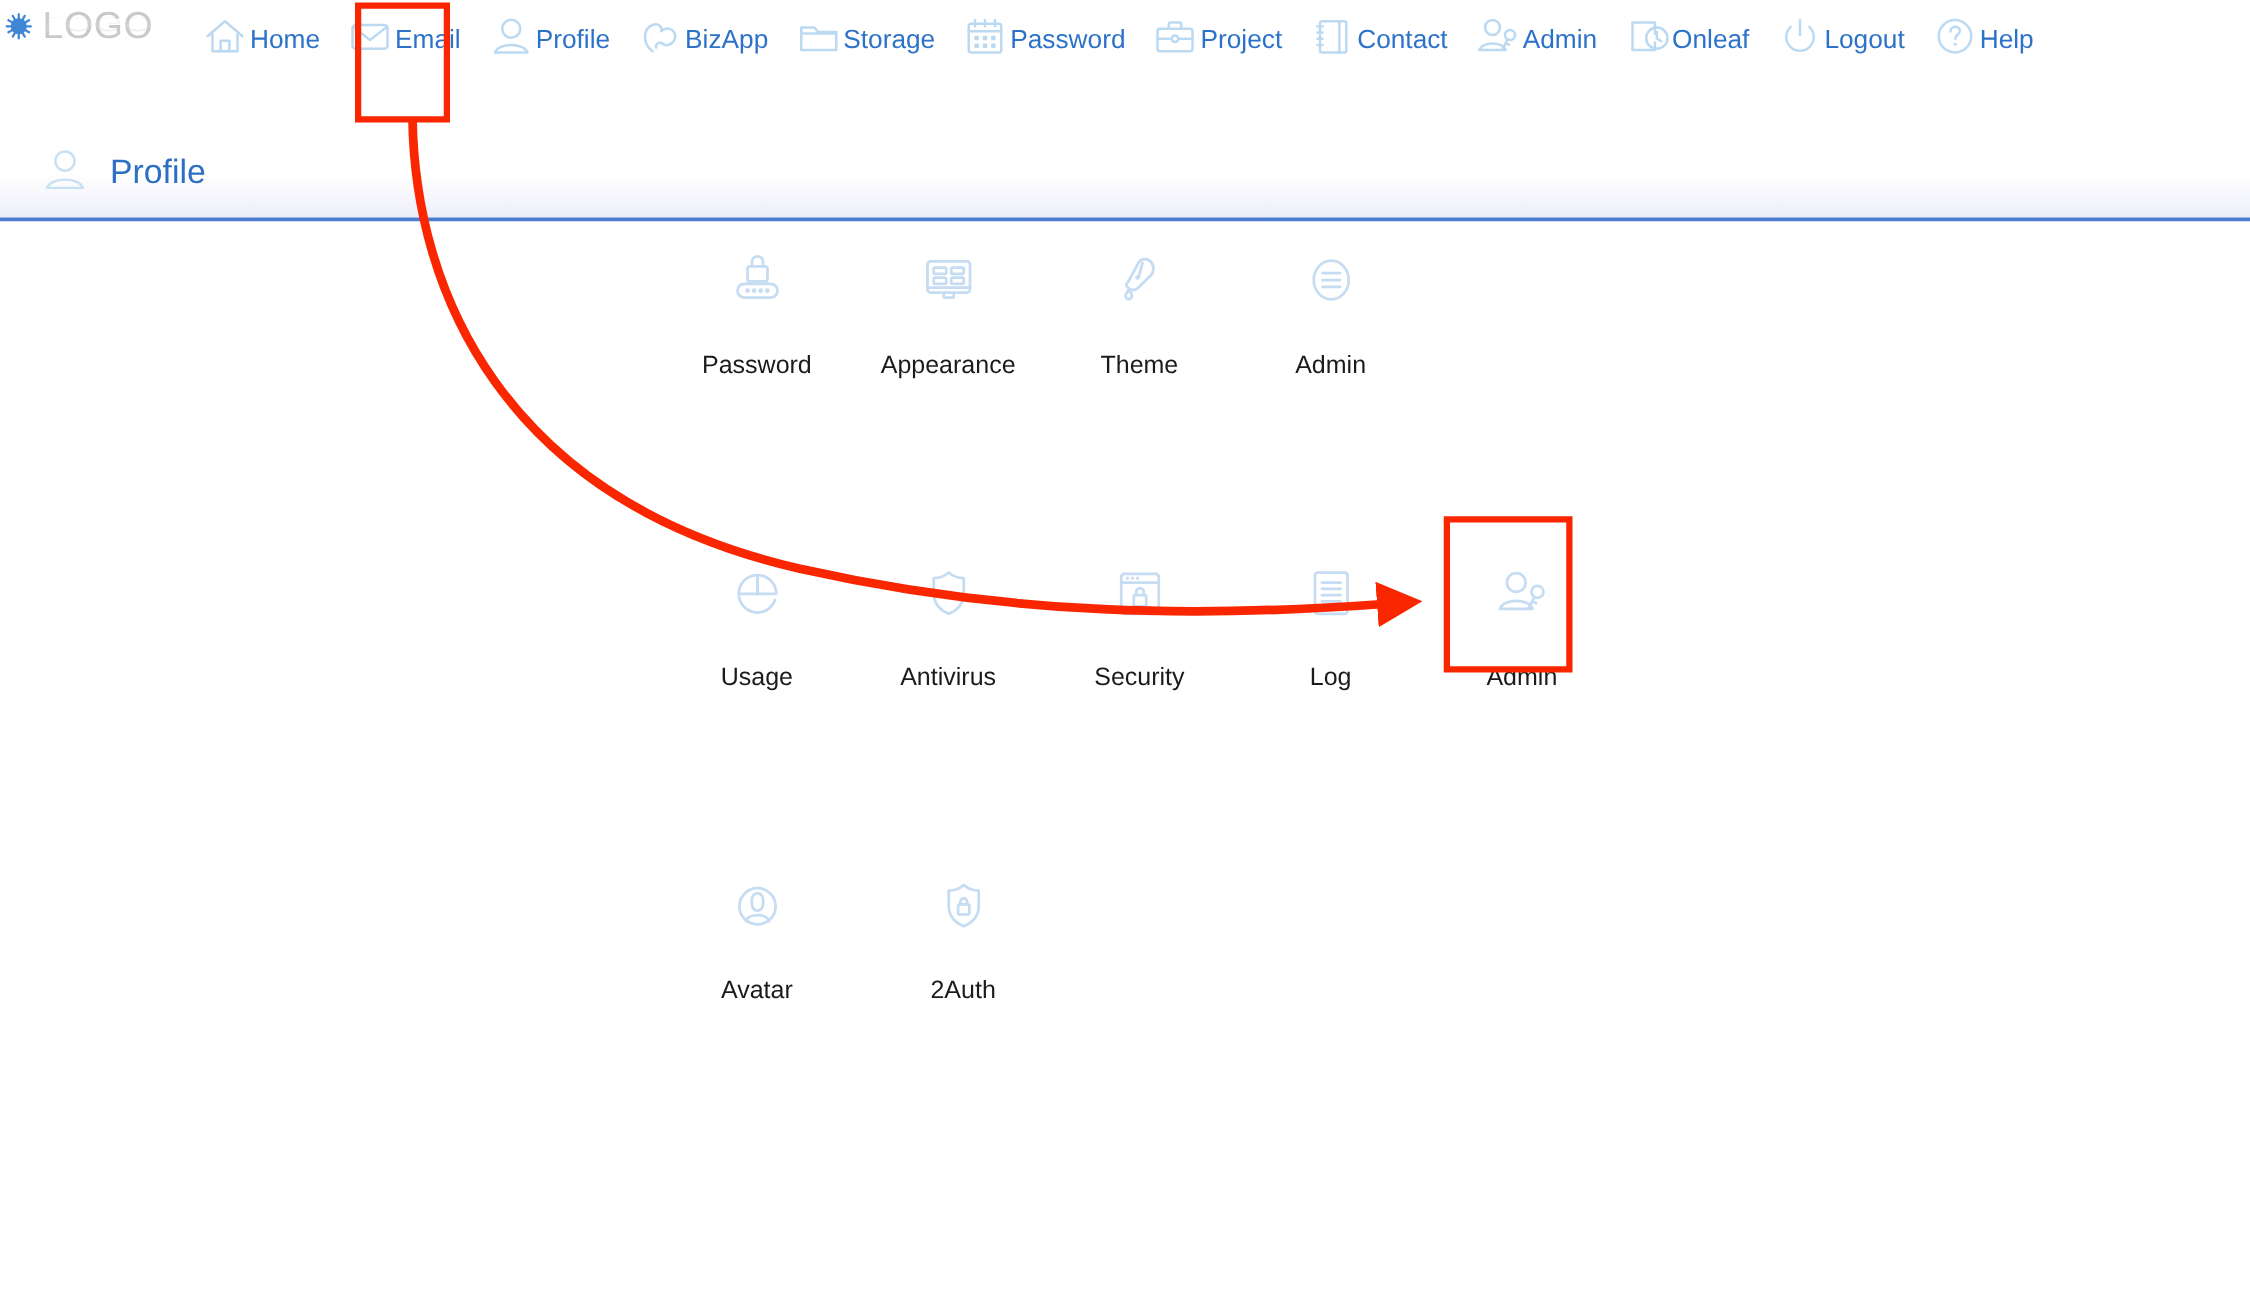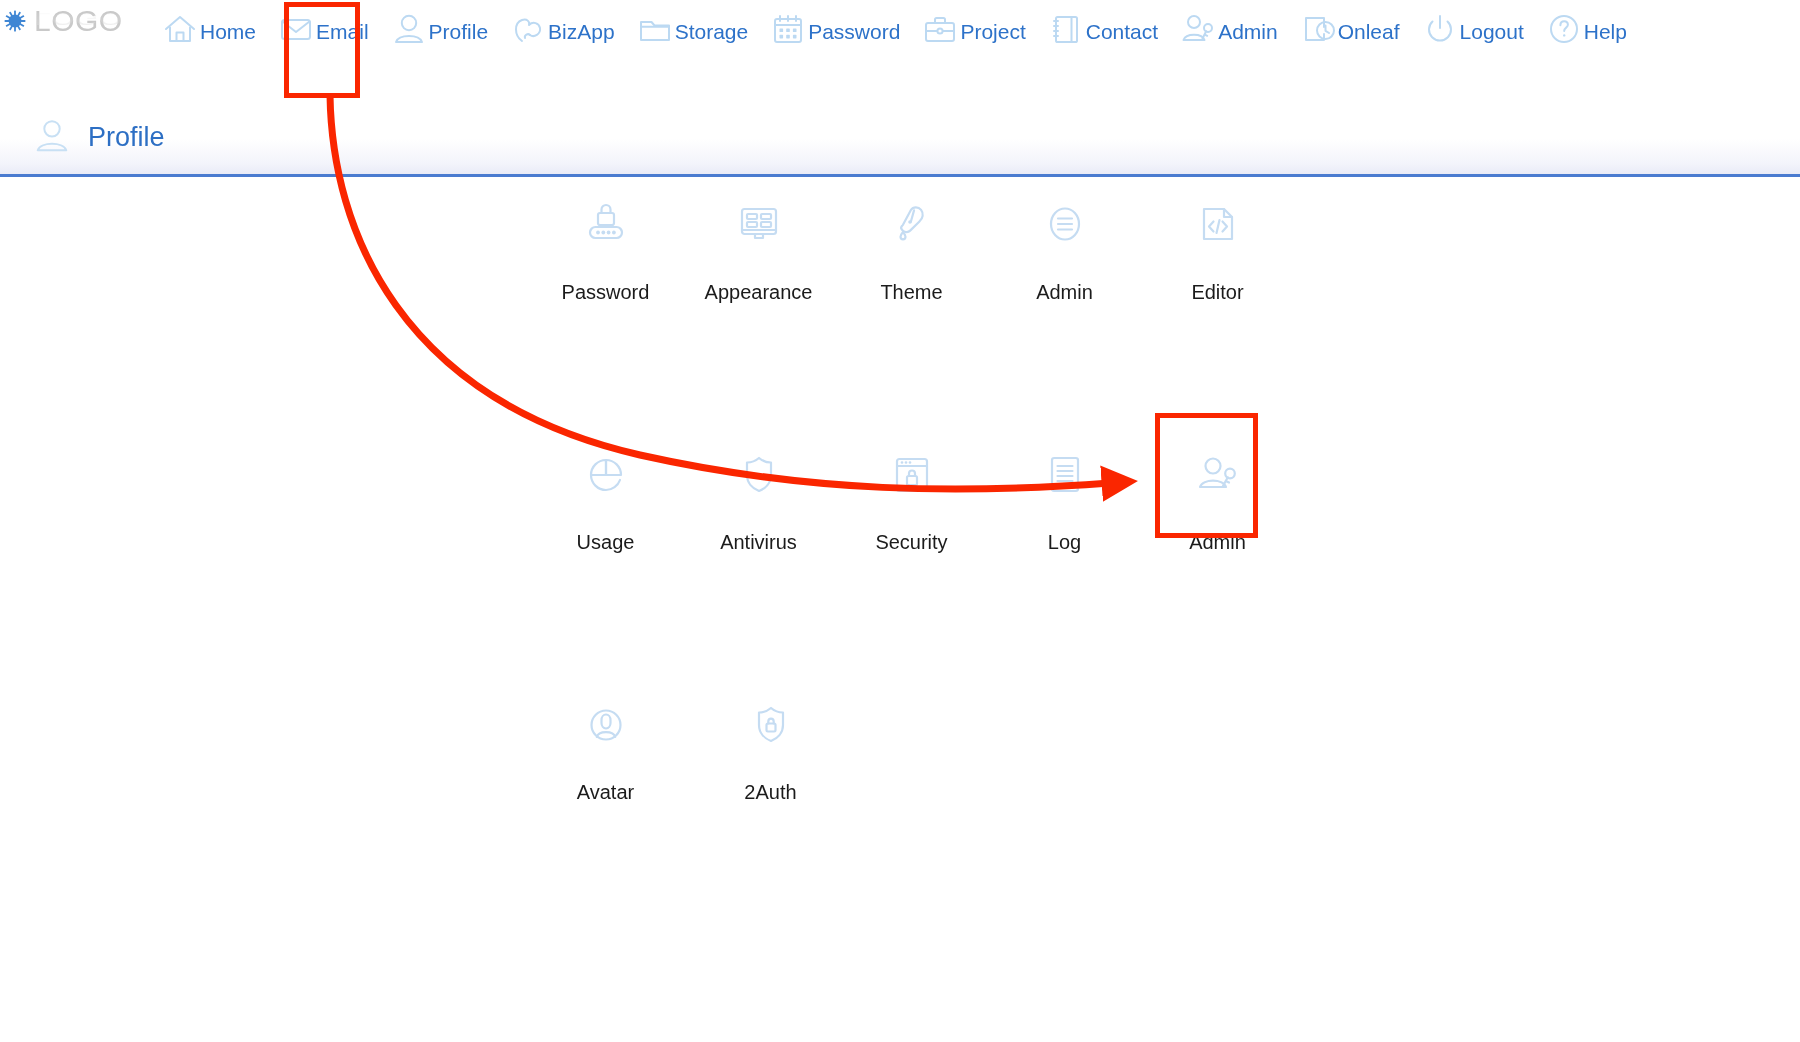--- a/index.html
+++ b/index.html
@@ -329,32 +329,20 @@
       <div class="tile">
         <span class="ticon">
           <svg class="ico" width="52" height="52" viewBox="0 0 52 52" fill="none" stroke="#c5dcf2" stroke-width="2.2" stroke-linejoin="round" stroke-linecap="round">
             <ellipse cx="26" cy="25" rx="14" ry="15.5"></ellipse>
             <path d="M19 19.5 H33 M19 25 H33 M19 30.5 H33"></path>
           </svg>
         </span>
         <span class="tlabel">Admin</span>
       </div>
 
-      <div class="tile">
-        <span class="ticon">
-          <svg class="ico" width="52" height="52" viewBox="0 0 52 52" fill="none" stroke="#c5dcf2" stroke-width="2.2" stroke-linejoin="round" stroke-linecap="round">
-            <path d="M12 10 H32 L40 18 V40 H12 Z"></path>
-            <path d="M32 10 V18 H40"></path>
-            <path d="M21.5 22.5 L17 27.5 L21.5 32.5"></path>
-            <path d="M30.5 22.5 L35 27.5 L30.5 32.5"></path>
-            <path d="M27.5 21 L24.5 34"></path>
-          </svg>
-        </span>
-        <span class="tlabel">Editor</span>
-      </div>
     </div>
 
     <div class="tilerow" style="margin-left:518px; margin-top:126px;">
       <div class="tile">
         <span class="ticon">
           <svg class="ico" width="52" height="52" viewBox="0 0 52 52" fill="none" stroke="#c5dcf2" stroke-width="2.2" stroke-linejoin="round" stroke-linecap="round">
             <path d="M26 26 V11 A15 15 0 0 0 26 41 A15 15 0 0 0 40 31" stroke-dasharray="0"></path>
             <path d="M26 11 L26 26 L11 26"></path>
             <path d="M26 11 A15 15 0 0 1 41 26 L26 26"></path>
           </svg>

